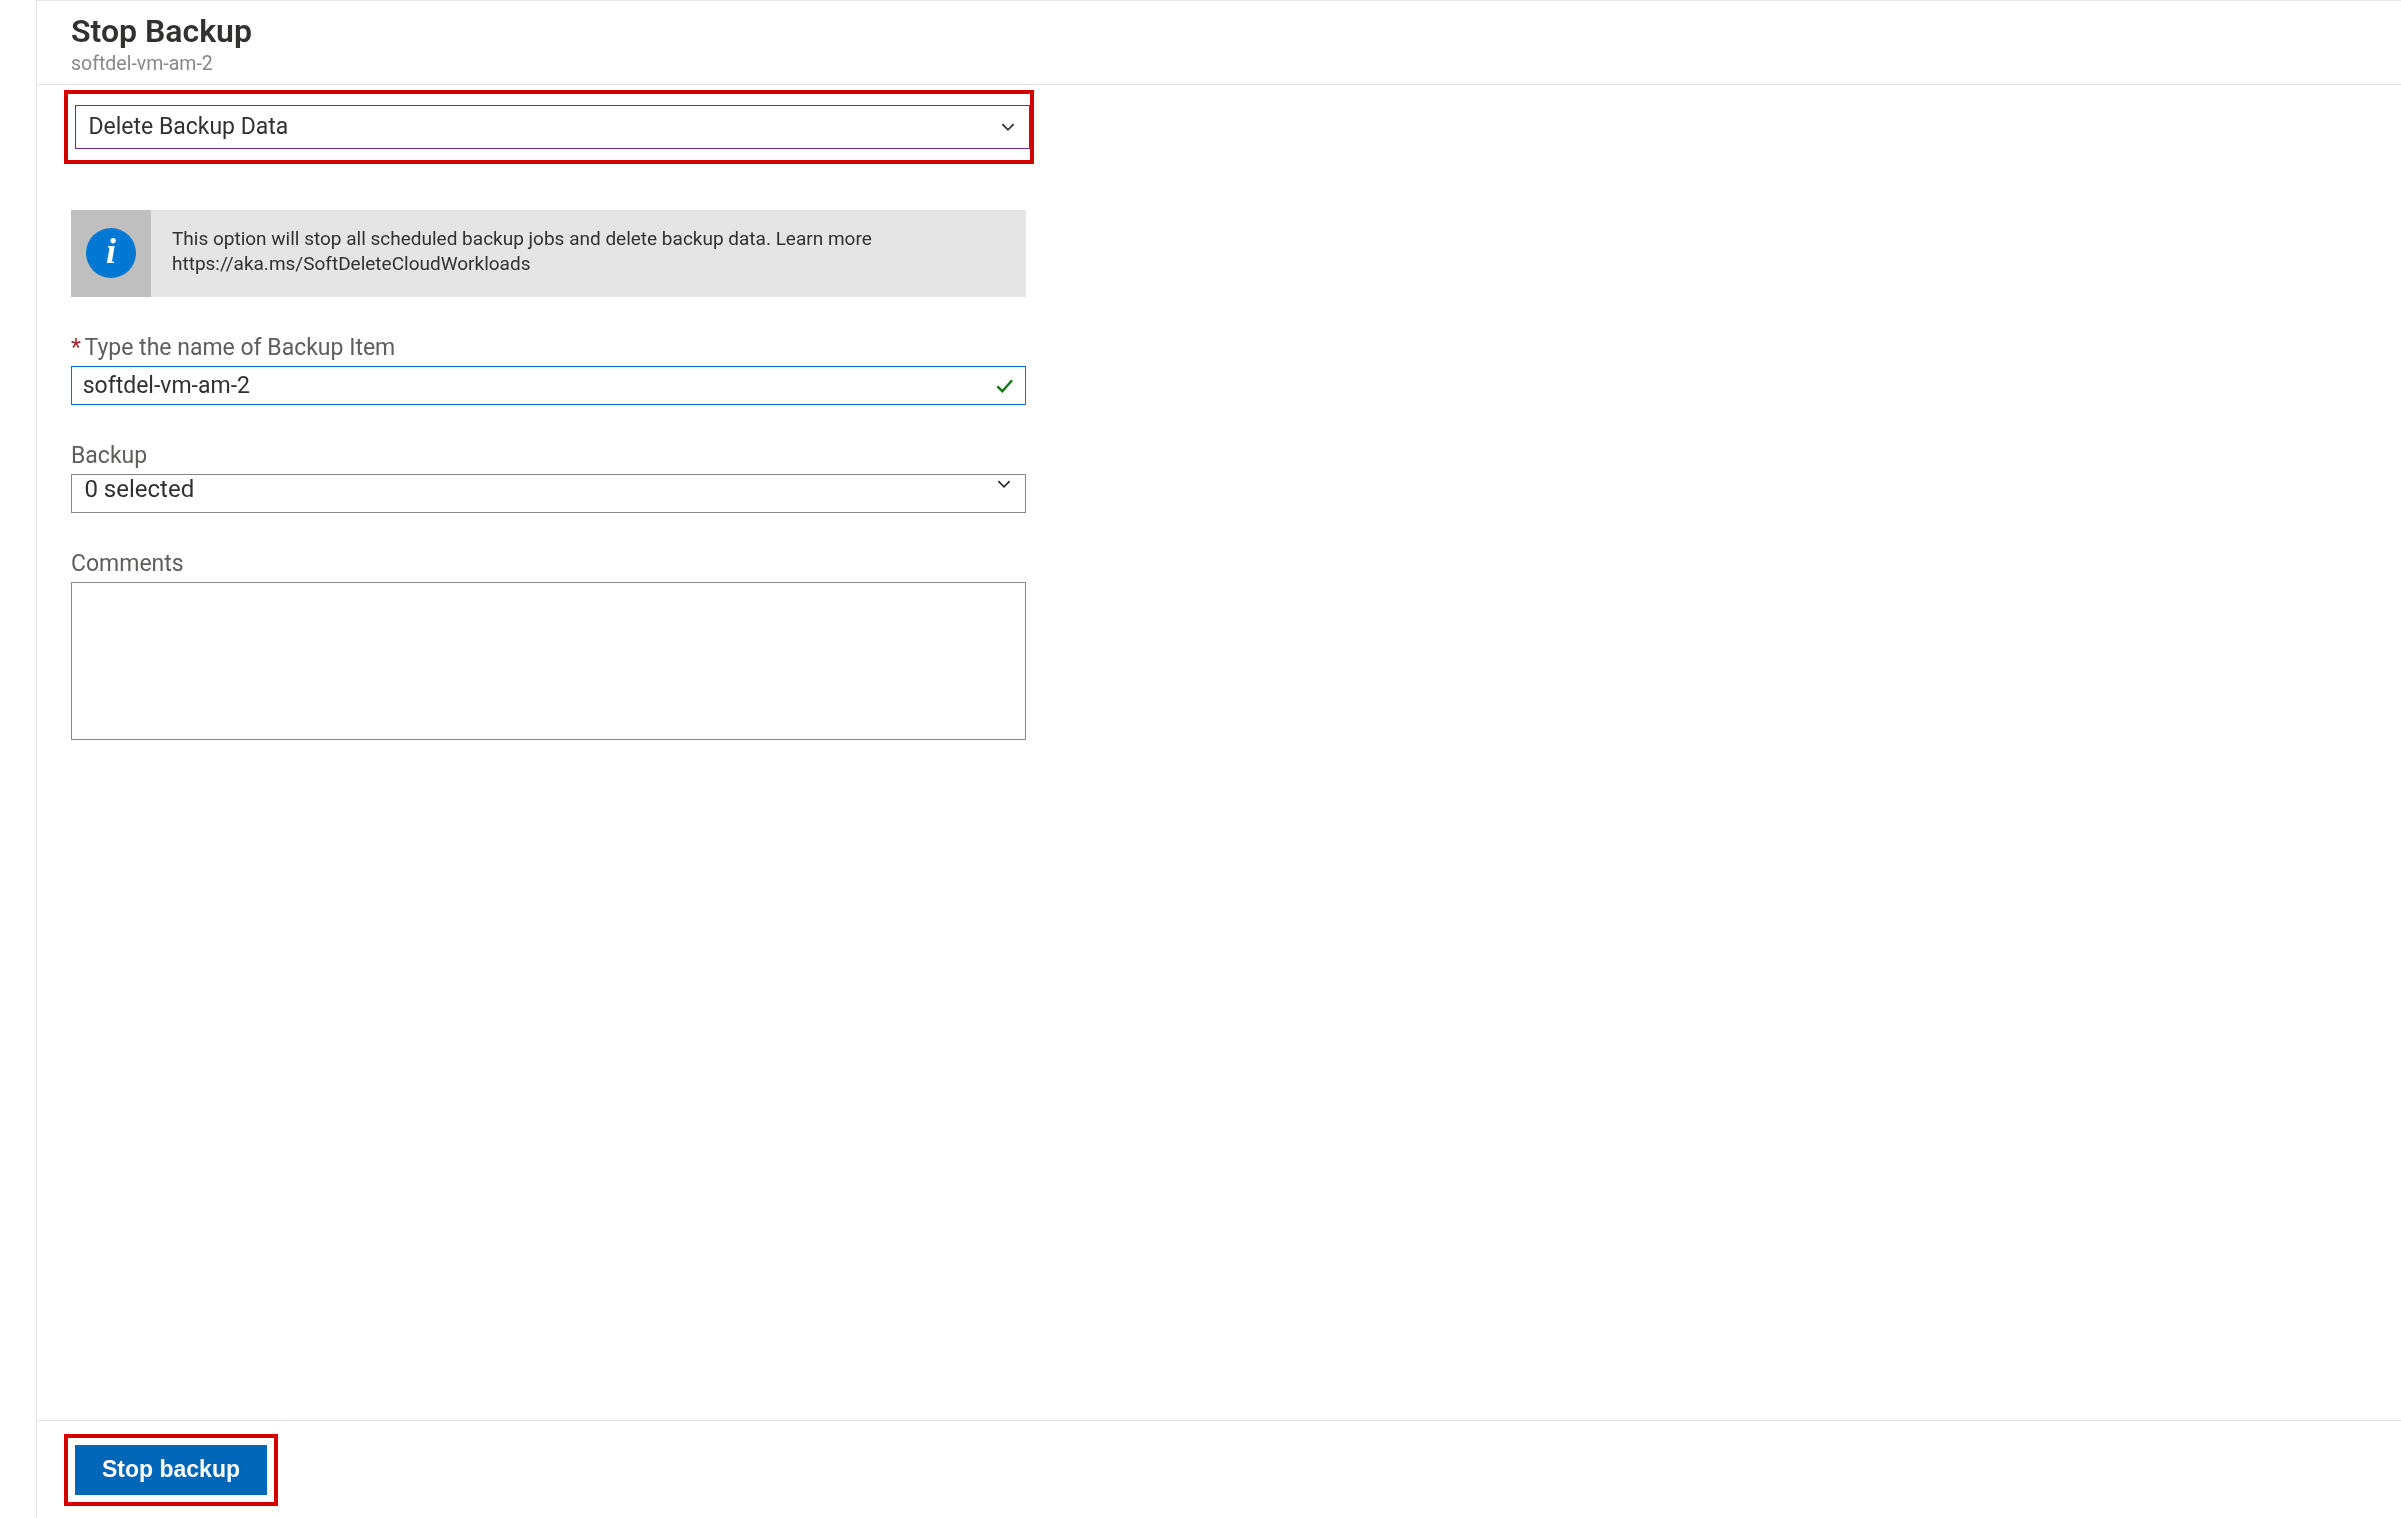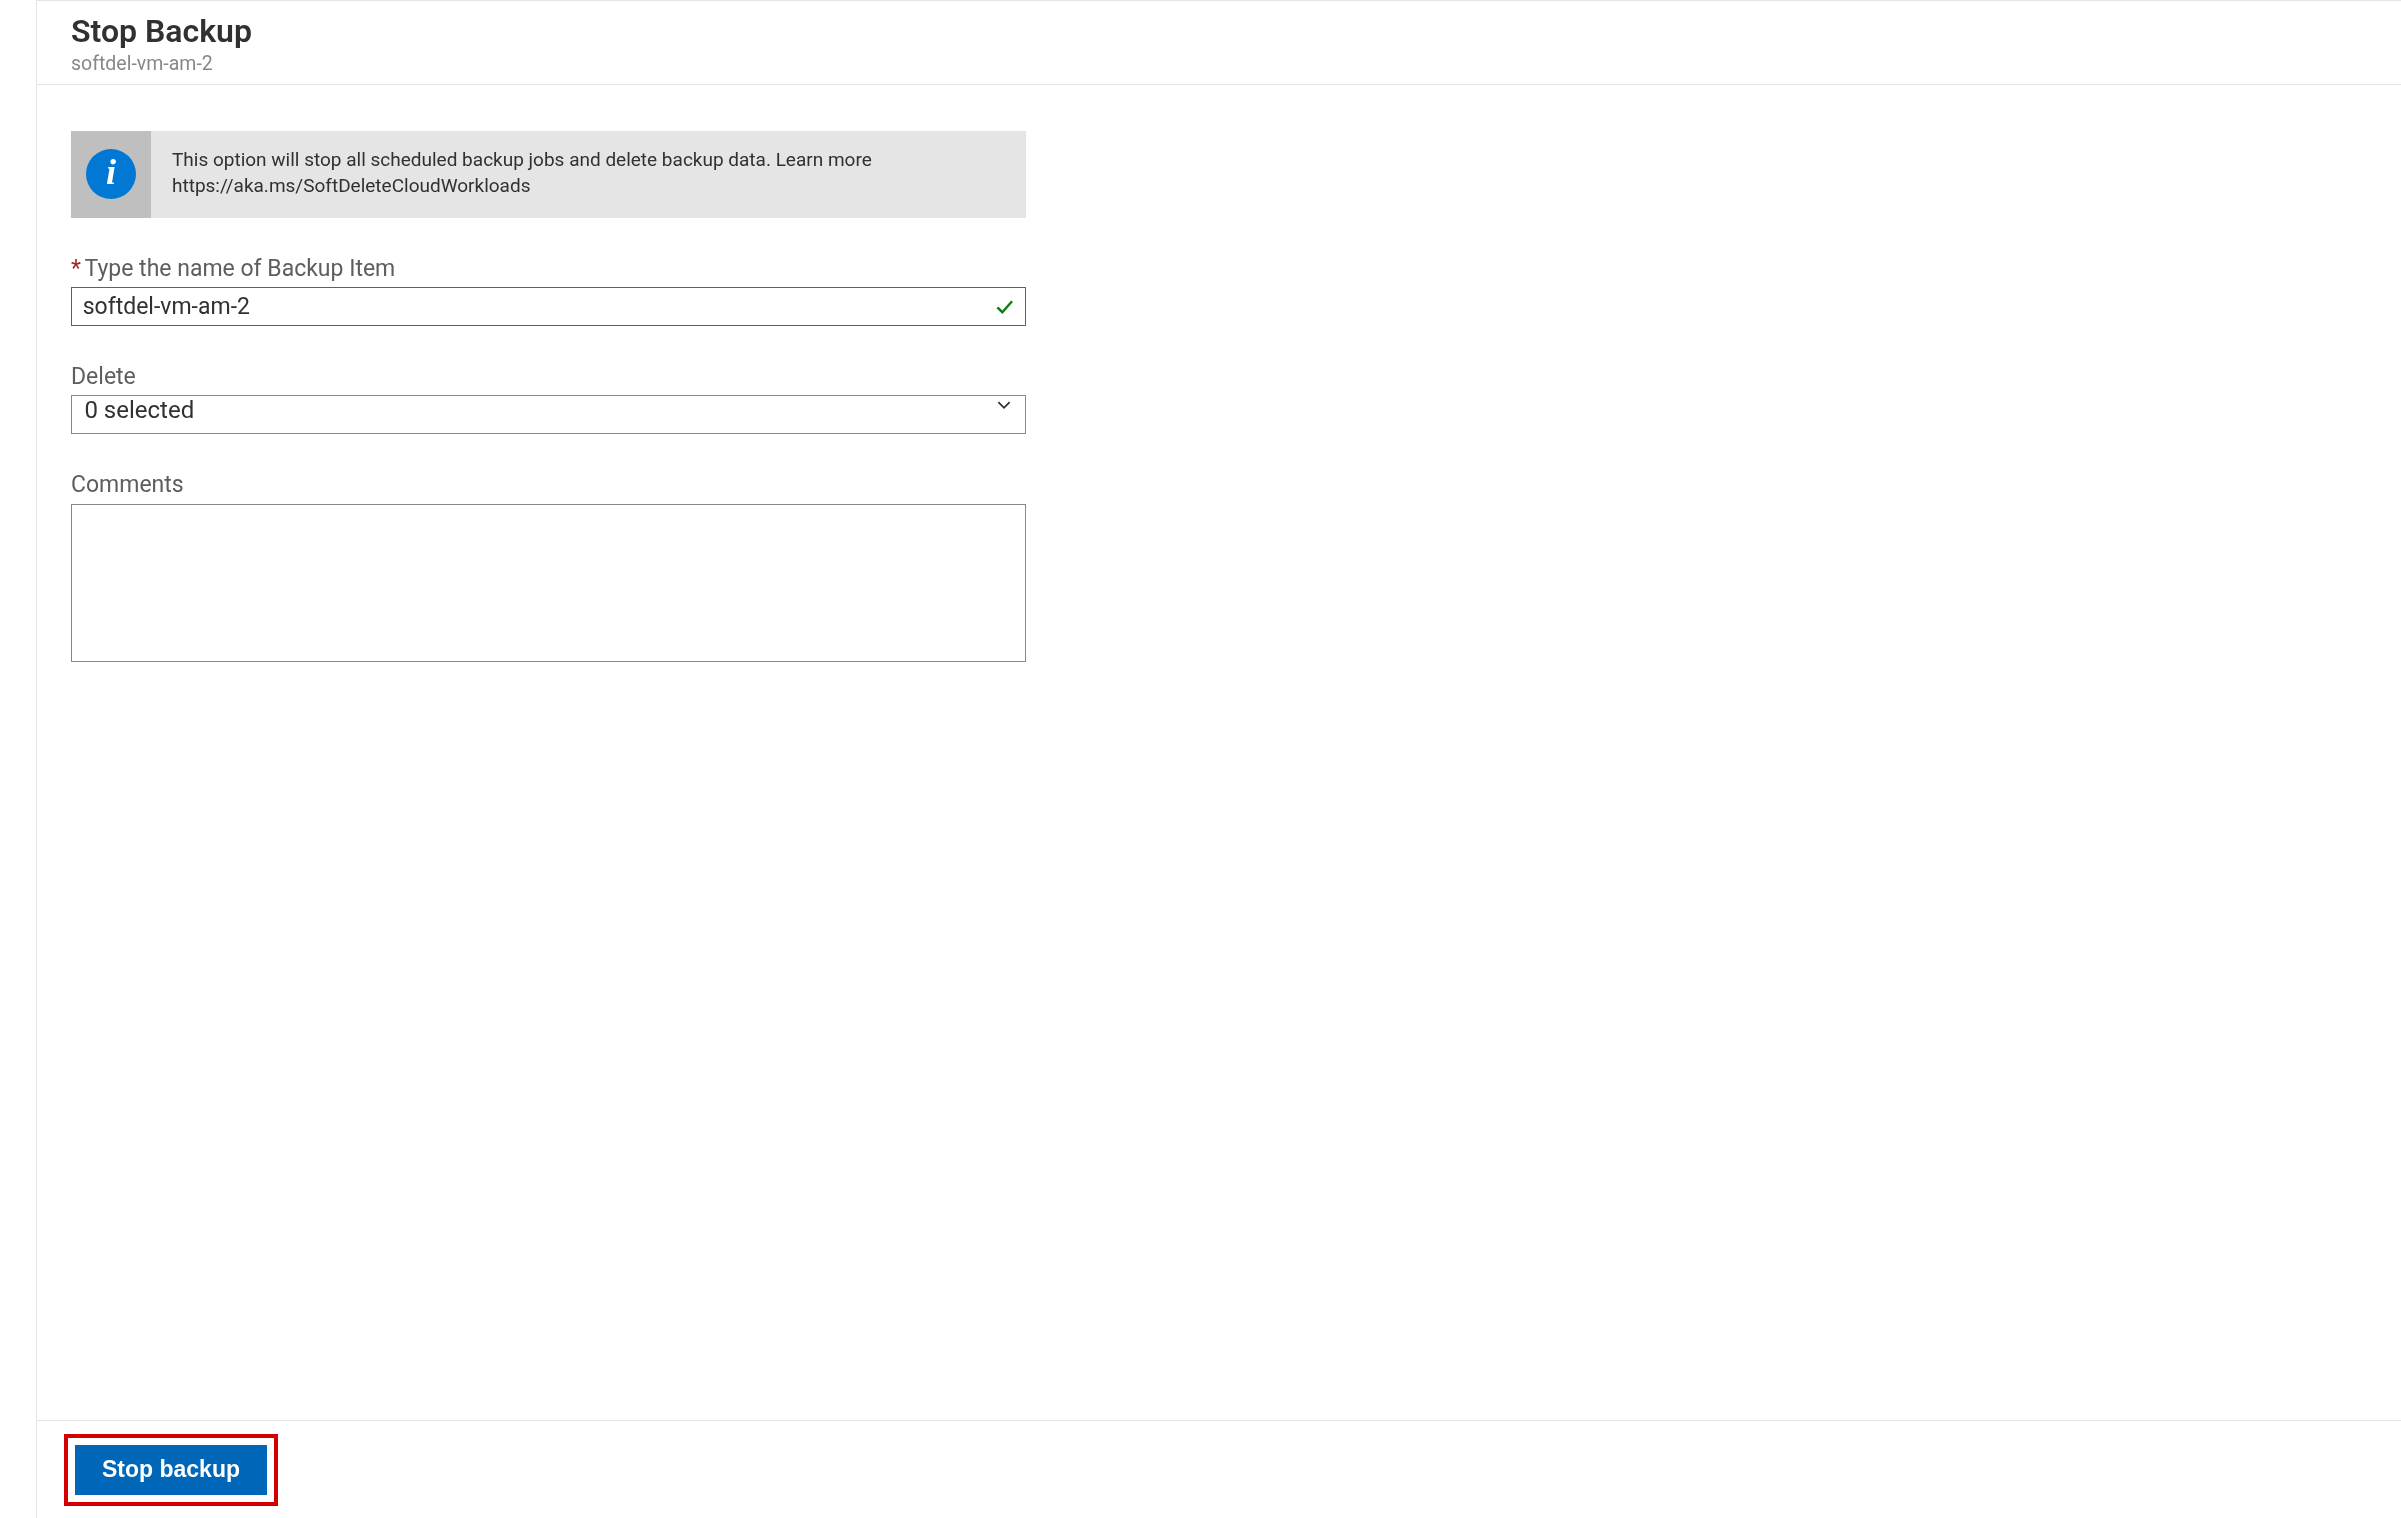--- a/index.html
+++ b/index.html
@@ -190,20 +190,28 @@
 
 <div class="page">
 
   <div class="header">
     <div class="title">Stop Backup</div>
     <div class="subtitle">softdel-vm-am-2</div>
   </div>
 
   <div class="body">
 
+    <div class="dropdown-highlighted-wrapper">
+      <div class="dropdown-purple">
+        <span>Delete Backup Data</span>
+        <svg class="chevron-down" viewBox="0 0 16 16" fill="none" stroke="#323130" stroke-width="1.6">
+          <path d="M3 5.5 L8 10.5 L13 5.5"></path>
+        </svg>
+      </div>
+    </div>
 
     <div class="info-banner">
       <div class="icon-box">
         <div class="icon-circle">
           <span class="i-glyph">i</span>
         </div>
       </div>
       <div class="msg">This option will stop all scheduled backup jobs and delete backup data. Learn more https://aka.ms/SoftDeleteCloudWorkloads</div>
     </div>
 
@@ -213,21 +221,21 @@
       </div>
       <div class="text-input">
         <span>softdel-vm-am-2</span>
         <svg class="check" viewBox="0 0 16 16" fill="none" stroke="#107c10" stroke-width="2">
           <path d="M2 8.5 L6 12.5 L14 3.5"></path>
         </svg>
       </div>
     </div>
 
     <div class="form-group">
-      <div class="label">Delete</div>
+      <div class="label">Backup</div>
       <div class="dropdown-plain">
         <span>0 selected</span>
         <svg class="chevron-down" viewBox="0 0 16 16" fill="none" stroke="#323130" stroke-width="1.6">
           <path d="M3 5.5 L8 10.5 L13 5.5"></path>
         </svg>
       </div>
     </div>
 
     <div class="form-group">
       <div class="label">Comments</div>

